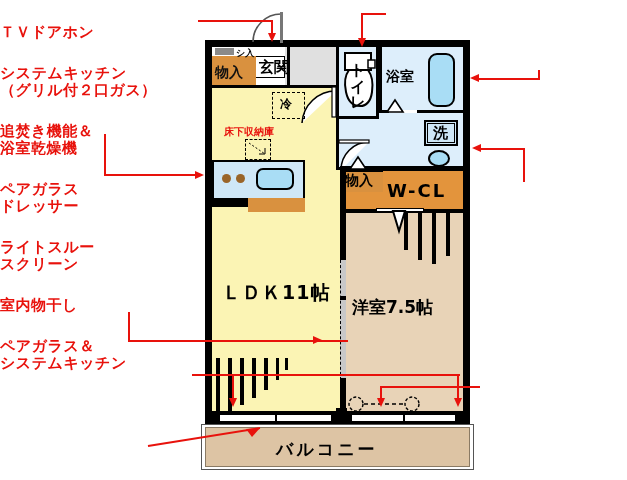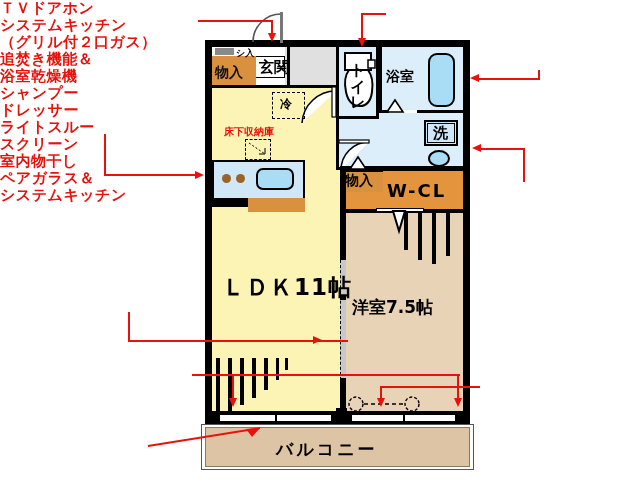--- a/index.html
+++ b/index.html
@@ -2,41 +2,41 @@
 <html><head>
 <meta charset="utf-8">
 <style>
   html,body{margin:0;padding:0;background:#ffffff;}
   body{width:627px;height:480px;position:relative;overflow:hidden;
        font-family:"DejaVu Sans","Liberation Sans",sans-serif;}
   #stage{position:absolute;left:0;top:0;width:627px;height:480px;}
   .abs{position:absolute;box-sizing:border-box;}
   
   .anno{color:#e8120c;font-weight:bold;font-size:15px;line-height:17px;
-        letter-spacing:0.5px;white-space:pre;text-align:left;}
+        letter-spacing:0.5px;white-space:pre;text-align:left;margin-top:24px;}
   
   .ln{background:#e8120c;position:absolute;}
   .lnh{height:2px;}
   .lnv{width:2px;}
   .arw{position:absolute;width:0;height:0;}
   .arw-d{border-left:4px solid transparent;border-right:4px solid transparent;border-top:9px solid #e8120c;}
   .arw-r{border-top:4px solid transparent;border-bottom:4px solid transparent;border-left:9px solid #e8120c;}
   .arw-l{border-top:4px solid transparent;border-bottom:4px solid transparent;border-right:9px solid #e8120c;}
   
   .wall{background:#000000;}
   .room-ldk{background:#fbf4b4;}
   .room-yo{background:#e8d3b7;}
   .room-wcl{background:#e3943c;}
   .room-mono{background:#d9913f;}
   .room-water{background:#ddeefb;}
   .room-genkan{background:#e0e0e0;}
   .room-balcony{background:#ddc4a4;}
   .room-white{background:#ffffff;}
   .lbl{position:absolute;color:#000;font-weight:bold;white-space:nowrap;}
-  .lbl-ldk{font-size:23px;letter-spacing:1px;}
+  .lbl-ldk{font-size:19px;letter-spacing:1px;margin-top:8px;}
   .lbl-yo{font-size:17px;letter-spacing:0px;}
   .lbl-wcl{font-size:18px;letter-spacing:2px;}
   .lbl-bal{font-size:17px;letter-spacing:3px;}
   .lbl-s{font-size:12px;}
   .lbl-xs{font-size:10px;}
   .lbl-red{color:#e8120c;font-weight:bold;font-size:10px;letter-spacing:0px;text-align:center;}
   .vert{writing-mode:vertical-rl;text-orientation:upright;}
   .dash{border:1px dashed #000;}
   .tub{background:#a9ddf5;border:2px solid #000;border-radius:9px;}
   .sinkbox{background:#cfe7f7;border:2px solid #000;}
@@ -217,21 +217,21 @@
   <div class="ln lnh" style="left:361px;top:13px;width:25px;"></div>
   <div class="ln lnv" style="left:361px;top:13px;height:26px;"></div>
   <div class="arw arw-d" style="left:358px;top:38px;"></div>
 
   <div class="anno" style="left:477px;top:36px;">追焚き機能＆
 浴室乾燥機</div>
   <div class="ln lnh" style="left:478px;top:78px;width:62px;"></div>
   <div class="ln lnv" style="left:538px;top:70px;height:9px;"></div>
   <div class="arw arw-l" style="left:470px;top:74px;"></div>
 
-  <div class="anno" style="left:477px;top:186px;">シャンプー
+  <div class="anno" style="left:477px;top:186px;">ペアガラス
 ドレッサー</div>
   <div class="ln lnh" style="left:480px;top:148px;width:45px;"></div>
   <div class="ln lnv" style="left:523px;top:148px;height:34px;"></div>
   <div class="arw arw-l" style="left:472px;top:144px;"></div>
 
   <div class="anno" style="left:68px;top:278px;">ライトスルー
 スクリーン</div>
   <div class="ln lnv" style="left:128px;top:312px;height:30px;"></div>
   <div class="ln lnh" style="left:128px;top:340px;width:220px;"></div>
   <div class="arw arw-r" style="left:313px;top:336px;"></div>

